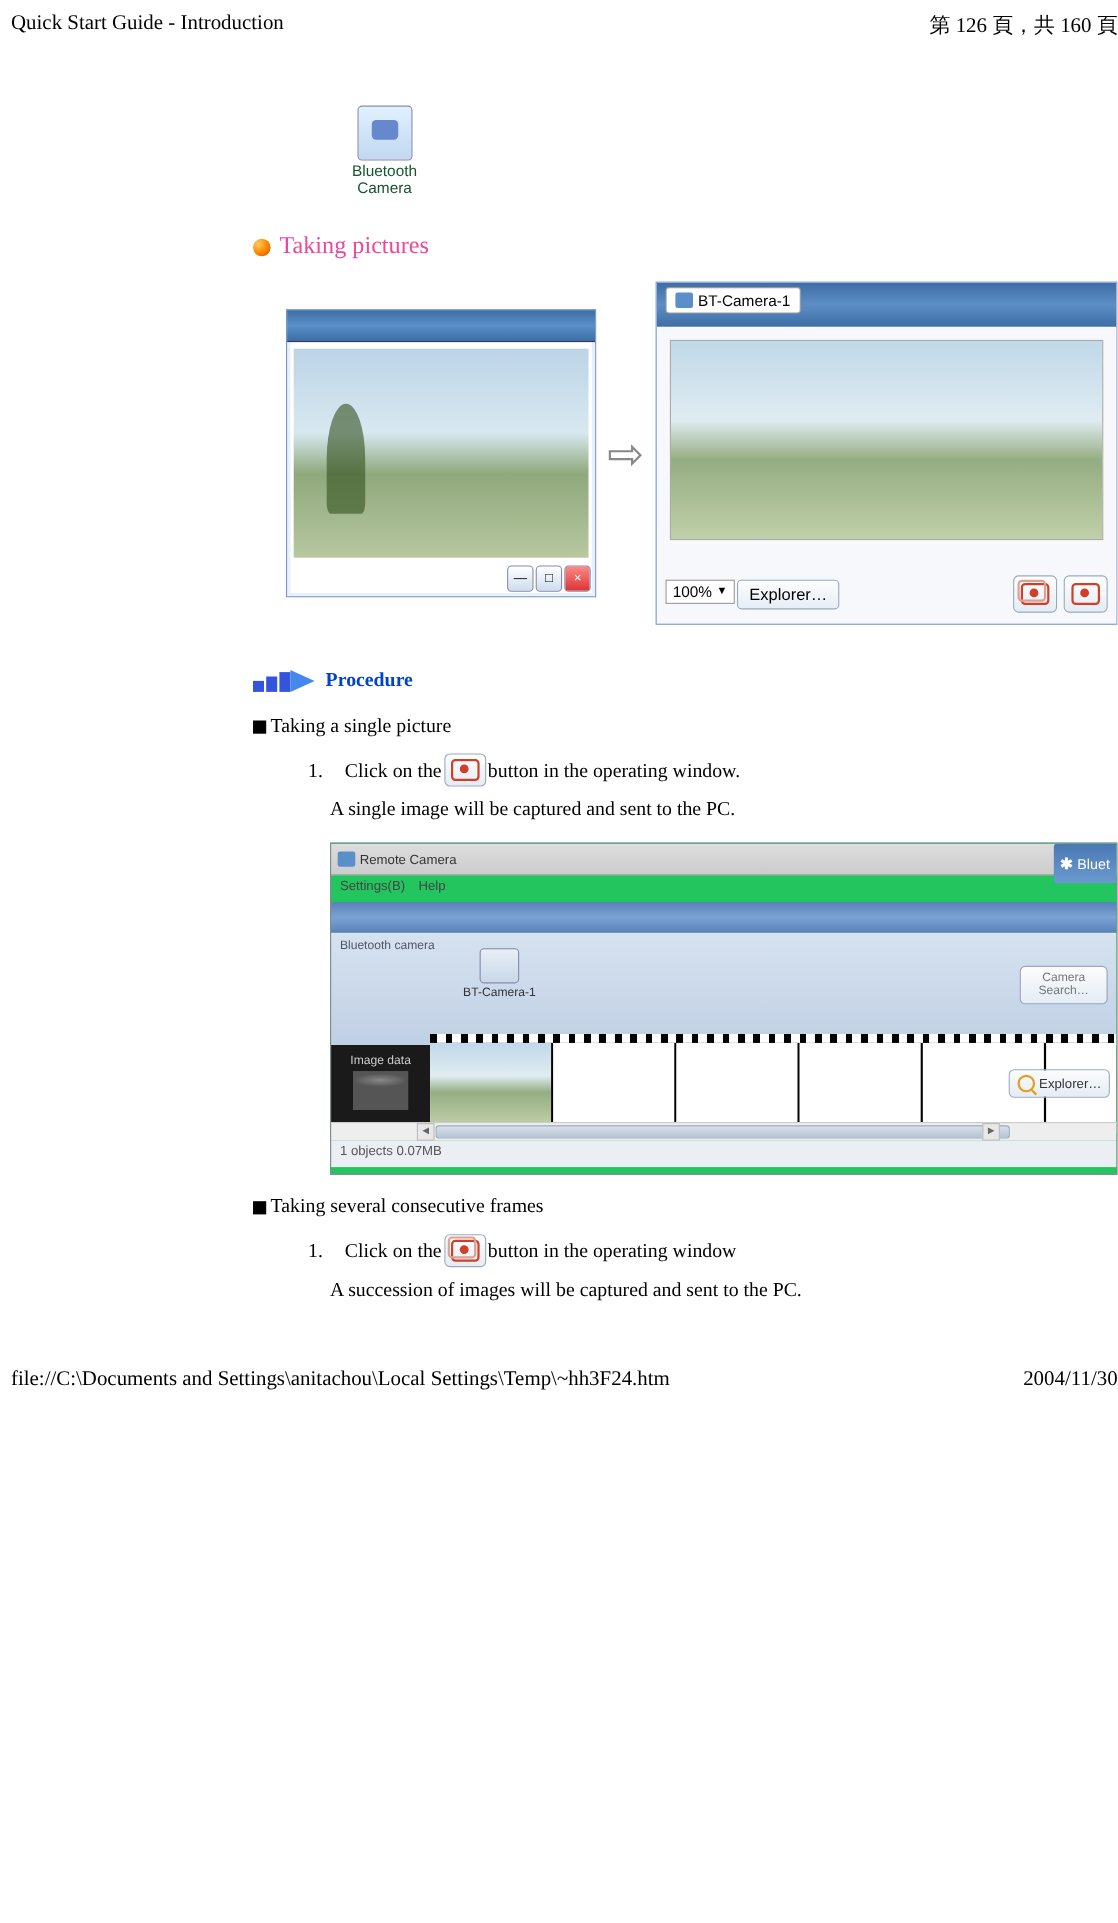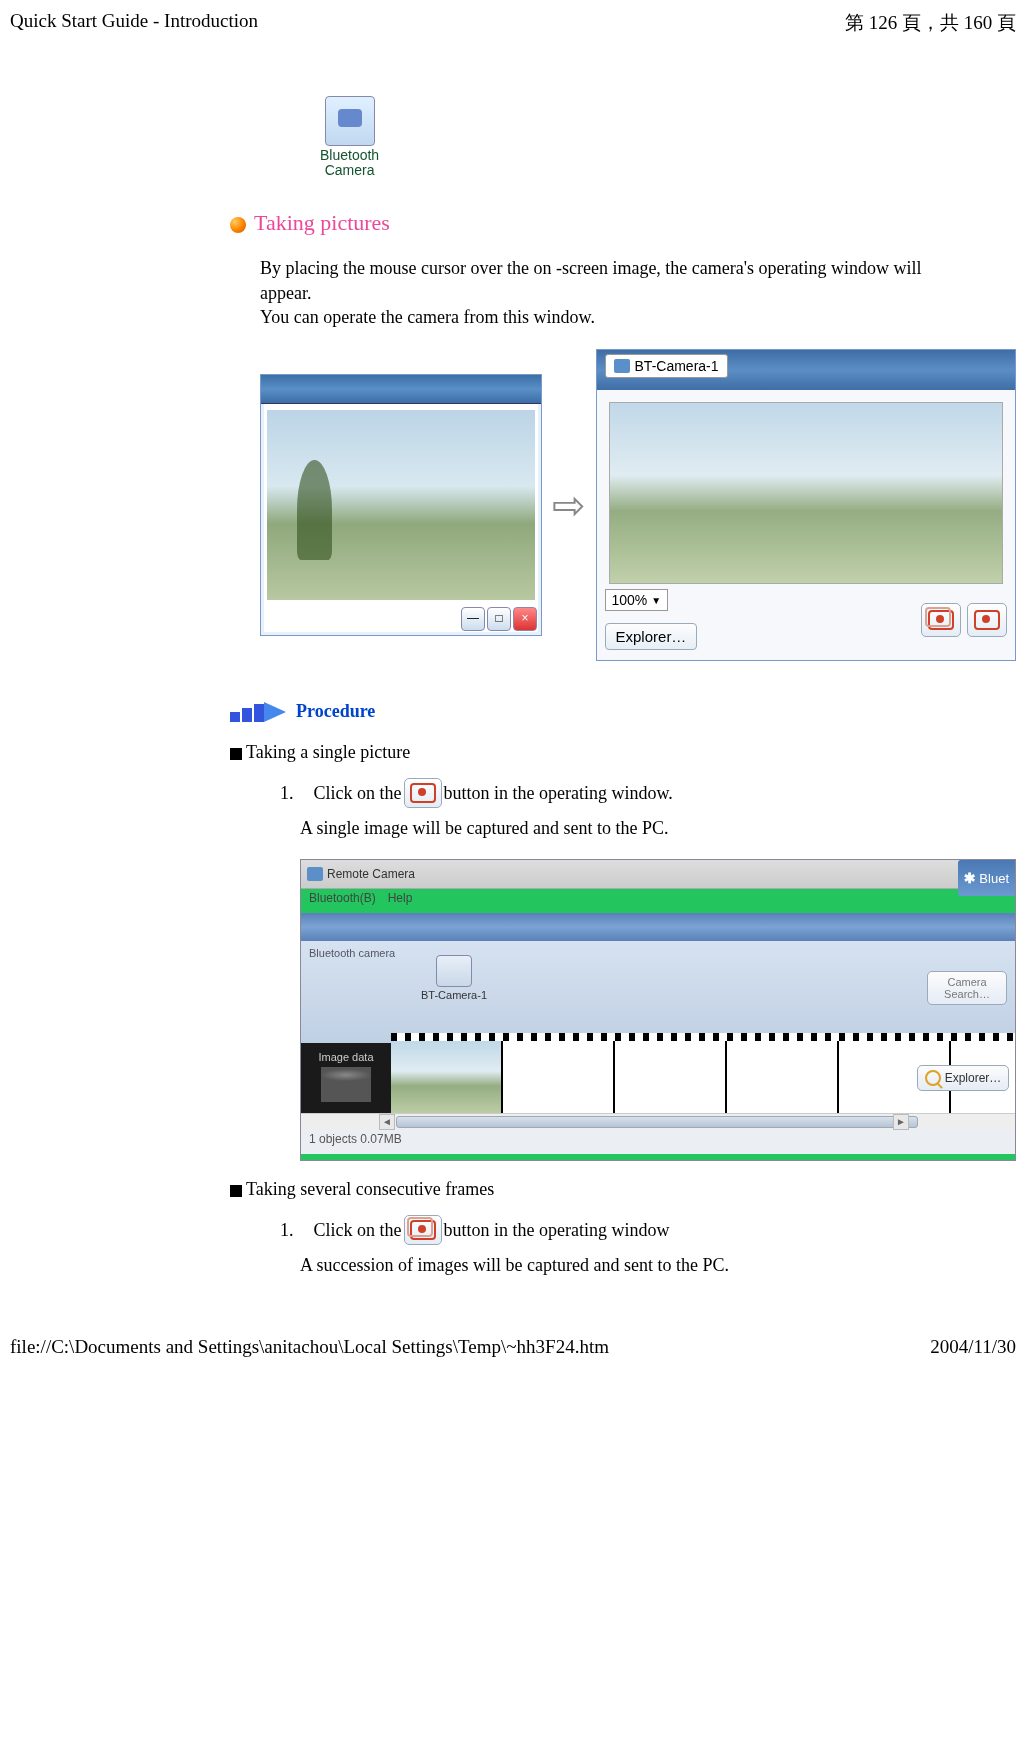--- a/index.html
+++ b/index.html
@@ -543,25 +543,20 @@
       <div class="icon-img"></div>
       <div class="icon-label">Bluetooth</div>
       <div class="icon-label">Camera</div>
     </div>
   </div>
 
   <div class="section-header">
     <span class="orange-ball"></span><span>Taking pictures</span>
   </div>
 
-  <div class="body-text">
-    <div>By placing the mouse cursor over the on -screen image, the camera's operating window will</div>
-    <div>appear.</div>
-    <div>You can operate the camera from this window.</div>
-  </div>
 
   <div class="screenshot-container">
     <div class="screenshot-row">
       <div class="window-small">
         <div class="titlebar"></div>
         <div class="img-area"></div>
         <div class="win-buttons">
           <div class="winbtn">—</div>
           <div class="winbtn">□</div>
           <div class="winbtn close">×</div>
@@ -569,21 +564,21 @@
       </div>
       <div class="arrow">⇨</div>
       <div class="window-large">
         <div class="toolbar-area"></div>
         <div class="title-pill">
           <span class="mini-icon"></span>
           <span>BT-Camera-1</span>
         </div>
         <div class="preview"></div>
         <div class="bottom-controls">
-          <div style="display:flex; flex-direction:column; gap:12px; align-items:flex-start;">
+          <div style="display:flex; flex-direction:row; gap:2px; align-items:flex-start;">
             <div class="zoom-box">
               <span>100%</span>
               <span class="caret-down">▼</span>
             </div>
             <div class="explorer-btn">Explorer…</div>
           </div>
           <div class="control-group">
             <div class="cam-btn">
               <div class="cam-shape-multi"></div>
             </div>
@@ -617,21 +612,21 @@
     </div>
   </div>
   <div class="sub-text">A single image will be captured and sent to the PC.</div>
 
   <div class="wide-screenshot">
     <div class="ws-titlebar">
       <span class="mini-icon"></span>
       <span>Remote Camera</span>
     </div>
     <div class="ws-menubar">
-      <span>Bluetooth(B)</span>
+      <span>Settings(B)</span>
       <span>Help</span>
     </div>
     <div class="ws-toolbar">
       <div class="blue-band">
         <span class="bt-logo">✱</span>
         <span>Bluet</span>
       </div>
     </div>
     <div class="ws-band">
       <div class="ws-band-label">Bluetooth camera</div>

